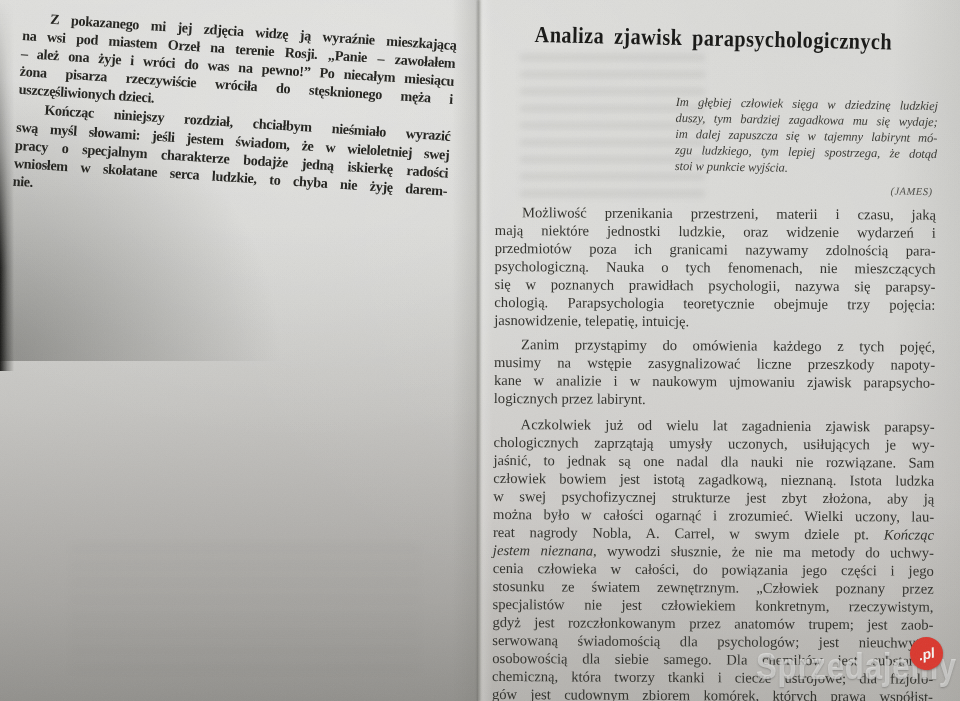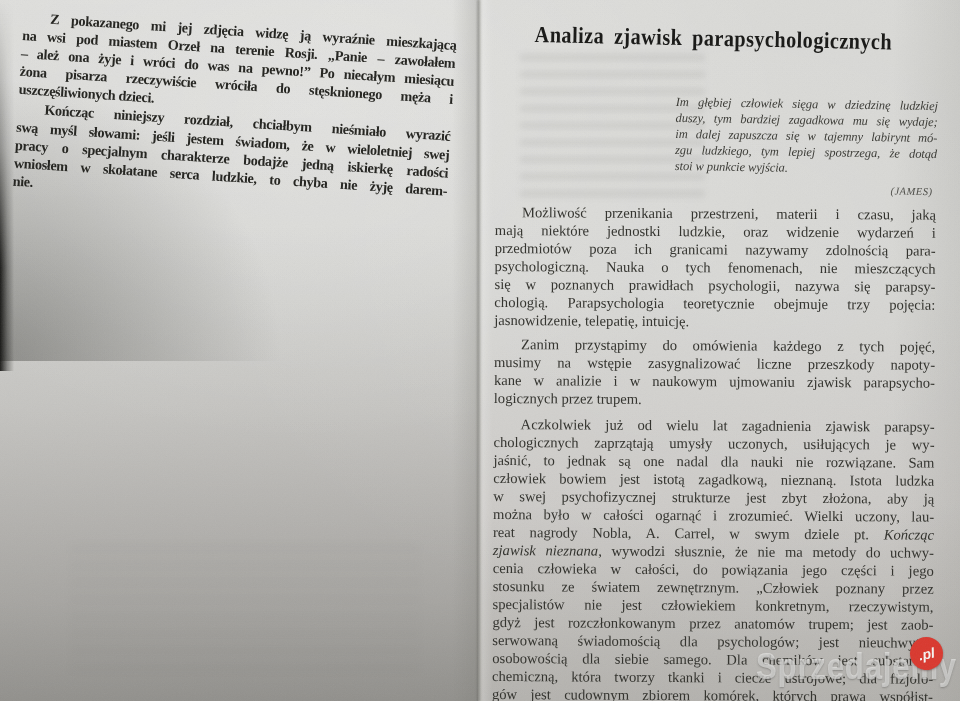--- a/index.html
+++ b/index.html
@@ -122,31 +122,31 @@
           <div class="line j"><span>przedmiotów poza ich granicami nazywamy zdolnością para-</span></div>
           <div class="line j"><span>psychologiczną. Nauka o tych fenomenach, nie mieszczących</span></div>
           <div class="line j"><span>się w poznanych prawidłach psychologii, nazywa się parapsy-</span></div>
           <div class="line j"><span>chologią. Parapsychologia teoretycznie obejmuje trzy pojęcia:</span></div>
           <div class="line"><span>jasnowidzenie, telepatię, intuicję.</span></div>
         </div>
       <div class="para">
           <div class="line j"><span>Zanim przystąpimy do omówienia każdego z tych pojęć,</span></div>
           <div class="line j"><span>musimy na wstępie zasygnalizować liczne przeszkody napoty-</span></div>
           <div class="line j"><span>kane w analizie i w naukowym ujmowaniu zjawisk parapsycho-</span></div>
-          <div class="line"><span>logicznych przez trupem.</span></div>
+          <div class="line"><span>logicznych przez labirynt.</span></div>
         </div>
       <div class="para">
           <div class="line j"><span>Aczkolwiek już od wielu lat zagadnienia zjawisk parapsy-</span></div>
           <div class="line j"><span>chologicznych zaprzątają umysły uczonych, usiłujących je wy-</span></div>
           <div class="line j"><span>jaśnić, to jednak są one nadal dla nauki nie rozwiązane. Sam</span></div>
           <div class="line j"><span>człowiek bowiem jest istotą zagadkową, nieznaną. Istota ludzka</span></div>
           <div class="line j"><span>w swej psychofizycznej strukturze jest zbyt złożona, aby ją</span></div>
           <div class="line j"><span>można było w całości ogarnąć i zrozumieć. Wielki uczony, lau-</span></div>
           <div class="line j"><span>reat nagrody Nobla, A. Carrel, w swym dziele pt. </span><i>Kończąc</i></div>
-          <div class="line j"><i>zjawisk nieznana</i><span>, wywodzi słusznie, że nie ma metody do uchwy-</span></div>
+          <div class="line j"><i>jestem nieznana</i><span>, wywodzi słusznie, że nie ma metody do uchwy-</span></div>
           <div class="line j"><span>cenia człowieka w całości, do powiązania jego części i jego</span></div>
           <div class="line j"><span>stosunku ze światem zewnętrznym. „Człowiek poznany przez</span></div>
           <div class="line j"><span>specjalistów nie jest człowiekiem konkretnym, rzeczywistym,</span></div>
           <div class="line j"><span>gdyż jest rozczłonkowanym przez anatomów trupem; jest zaob-</span></div>
           <div class="line j"><span>serwowaną świadomością dla psychologów; jest nieuchwytną</span></div>
           <div class="line j"><span>osobowością dla siebie samego. Dla chemików jest substancją</span></div>
           <div class="line j"><span>chemiczną, która tworzy tkanki i ciecze ustrojowe; dla fizjolo-</span></div>
           <div class="line j"><span>gów jest cudownym zbiorem komórek, których prawa współist-</span></div>
         </div>
     </div>

